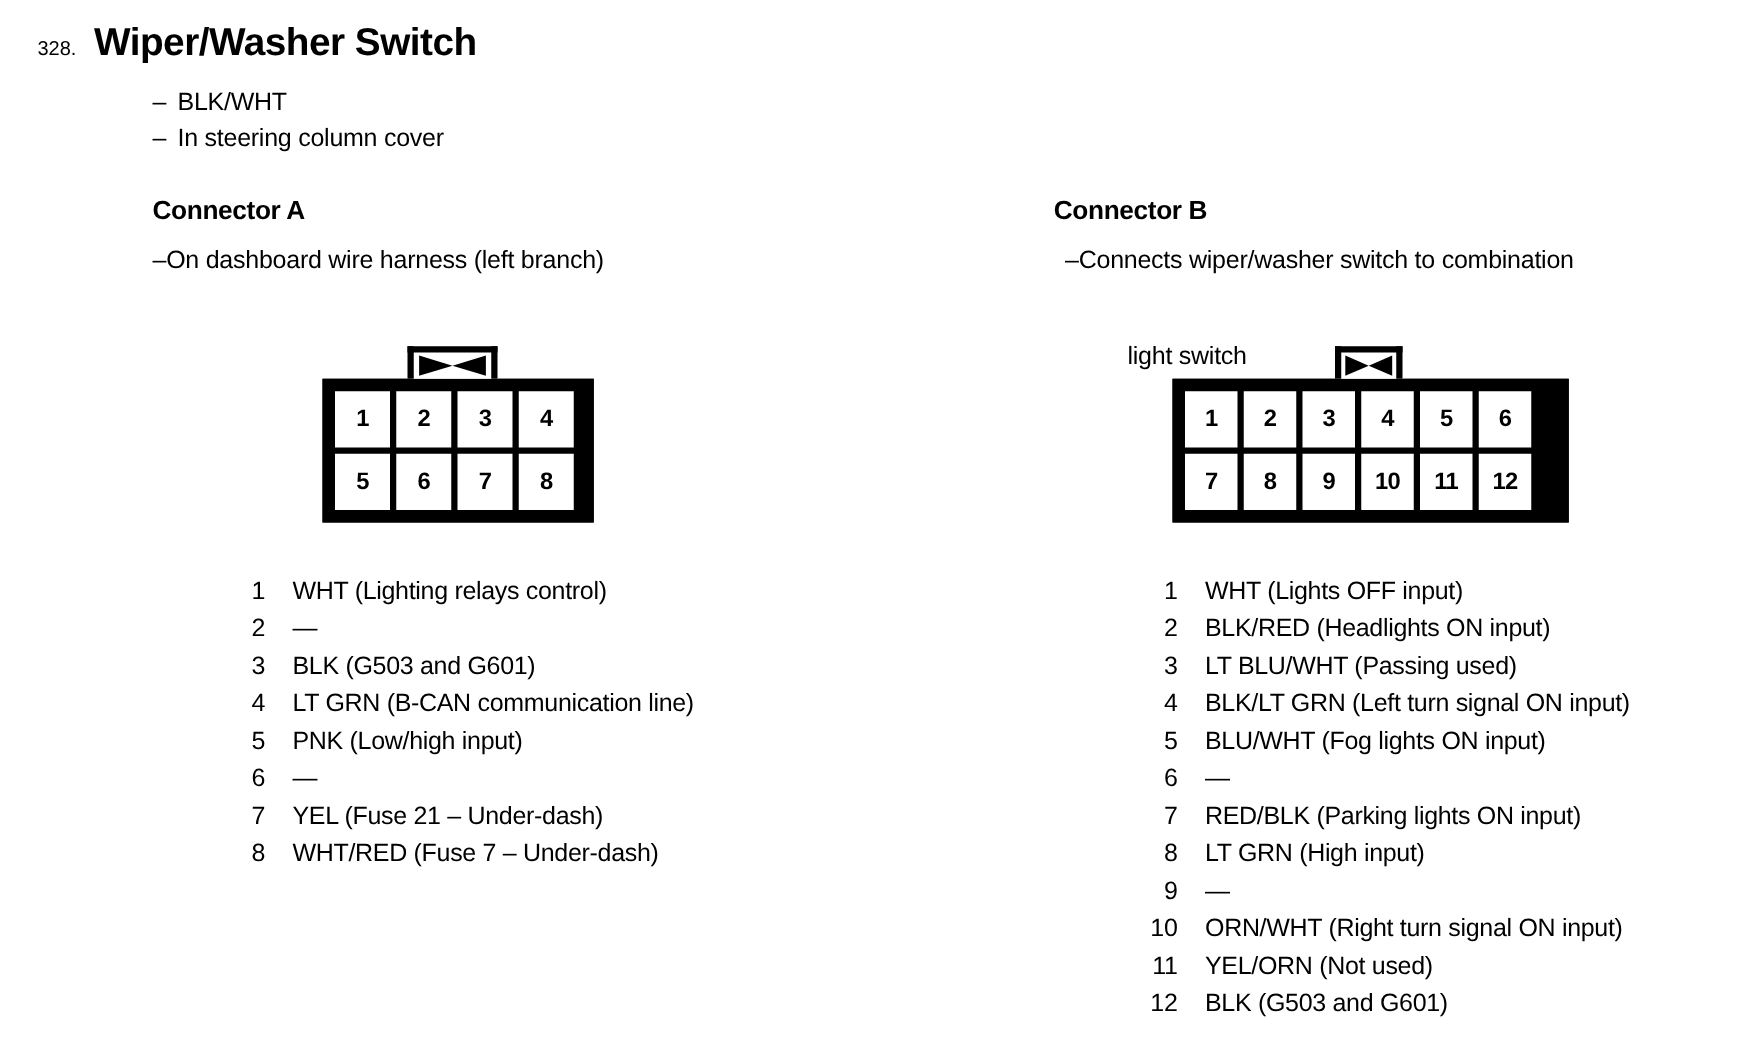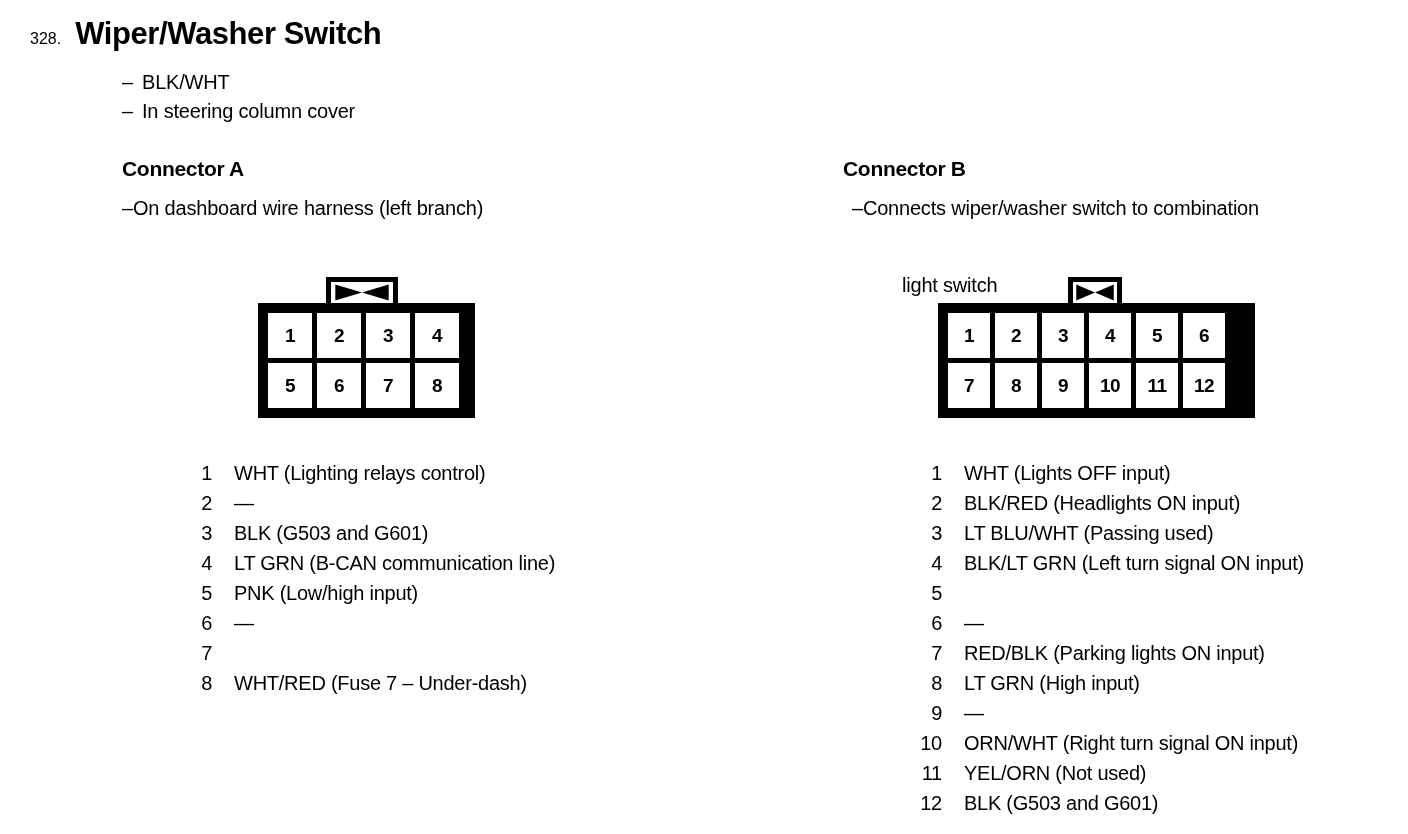--- a/index.html
+++ b/index.html
@@ -209,20 +209,21 @@
   <li class="pin-item">
     <span class="pin-num">5</span>
     <span class="pin-desc">PNK (Low/high input)</span>
   </li>
   <li class="pin-item">
     <span class="pin-num">6</span>
     <span class="pin-desc">—</span>
   </li>
   <li class="pin-item">
     <span class="pin-num">7</span>
+    <span class="pin-desc">YEL (Fuse 21 – Under-dash)</span>
   </li>
   <li class="pin-item">
     <span class="pin-num">8</span>
     <span class="pin-desc">WHT/RED (Fuse 7 – Under-dash)</span>
   </li>
 </ul>
 
 <div class="connector-heading" id="heading-b">Connector B</div>
 <div class="desc-line" id="desc-b">
   <span class="dash">–</span><span>Connects wiper/washer switch to combination</span>
@@ -264,20 +265,21 @@
   <li class="pin-item">
     <span class="pin-num">3</span>
     <span class="pin-desc">LT BLU/WHT (Passing used)</span>
   </li>
   <li class="pin-item">
     <span class="pin-num">4</span>
     <span class="pin-desc">BLK/LT GRN (Left turn signal ON input)</span>
   </li>
   <li class="pin-item">
     <span class="pin-num">5</span>
+    <span class="pin-desc">BLU/WHT (Fog lights ON input)</span>
   </li>
   <li class="pin-item">
     <span class="pin-num">6</span>
     <span class="pin-desc">—</span>
   </li>
   <li class="pin-item">
     <span class="pin-num">7</span>
     <span class="pin-desc">RED/BLK (Parking lights ON input)</span>
   </li>
   <li class="pin-item">

